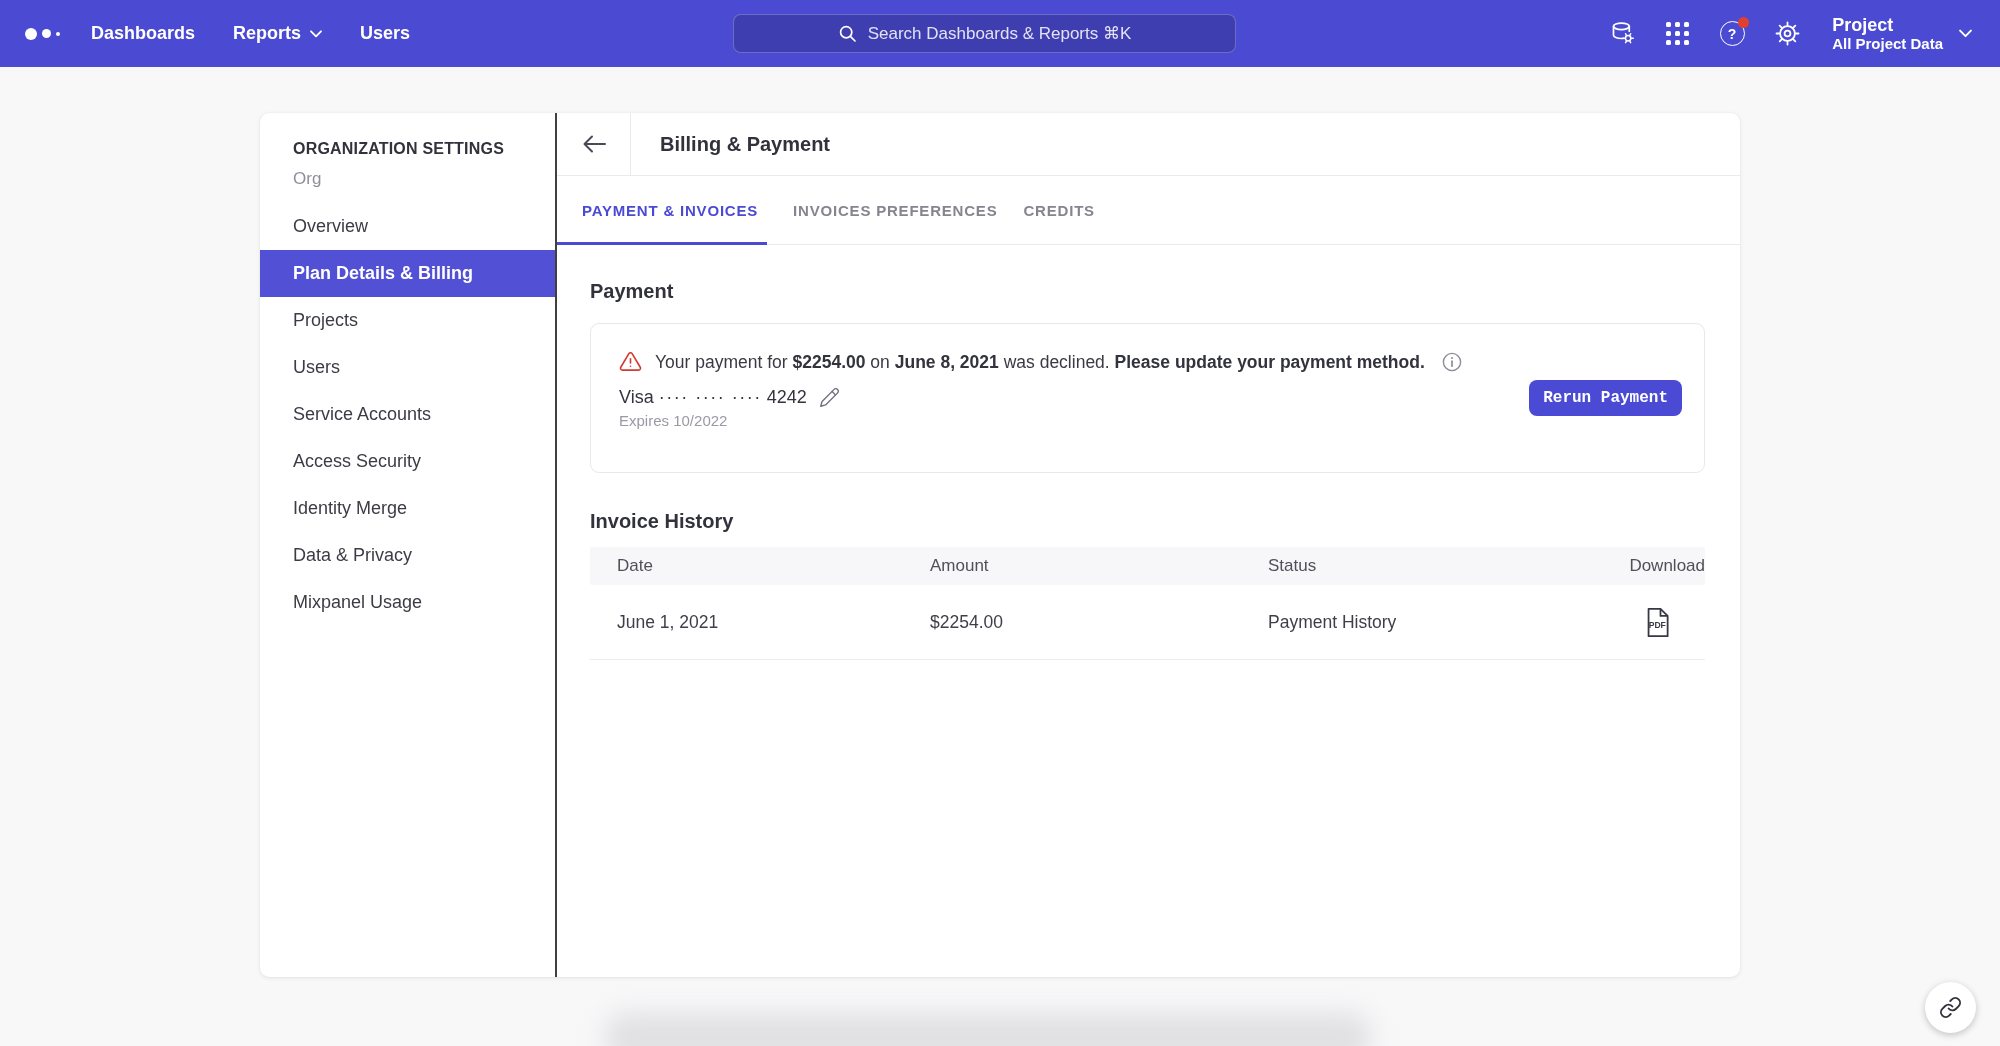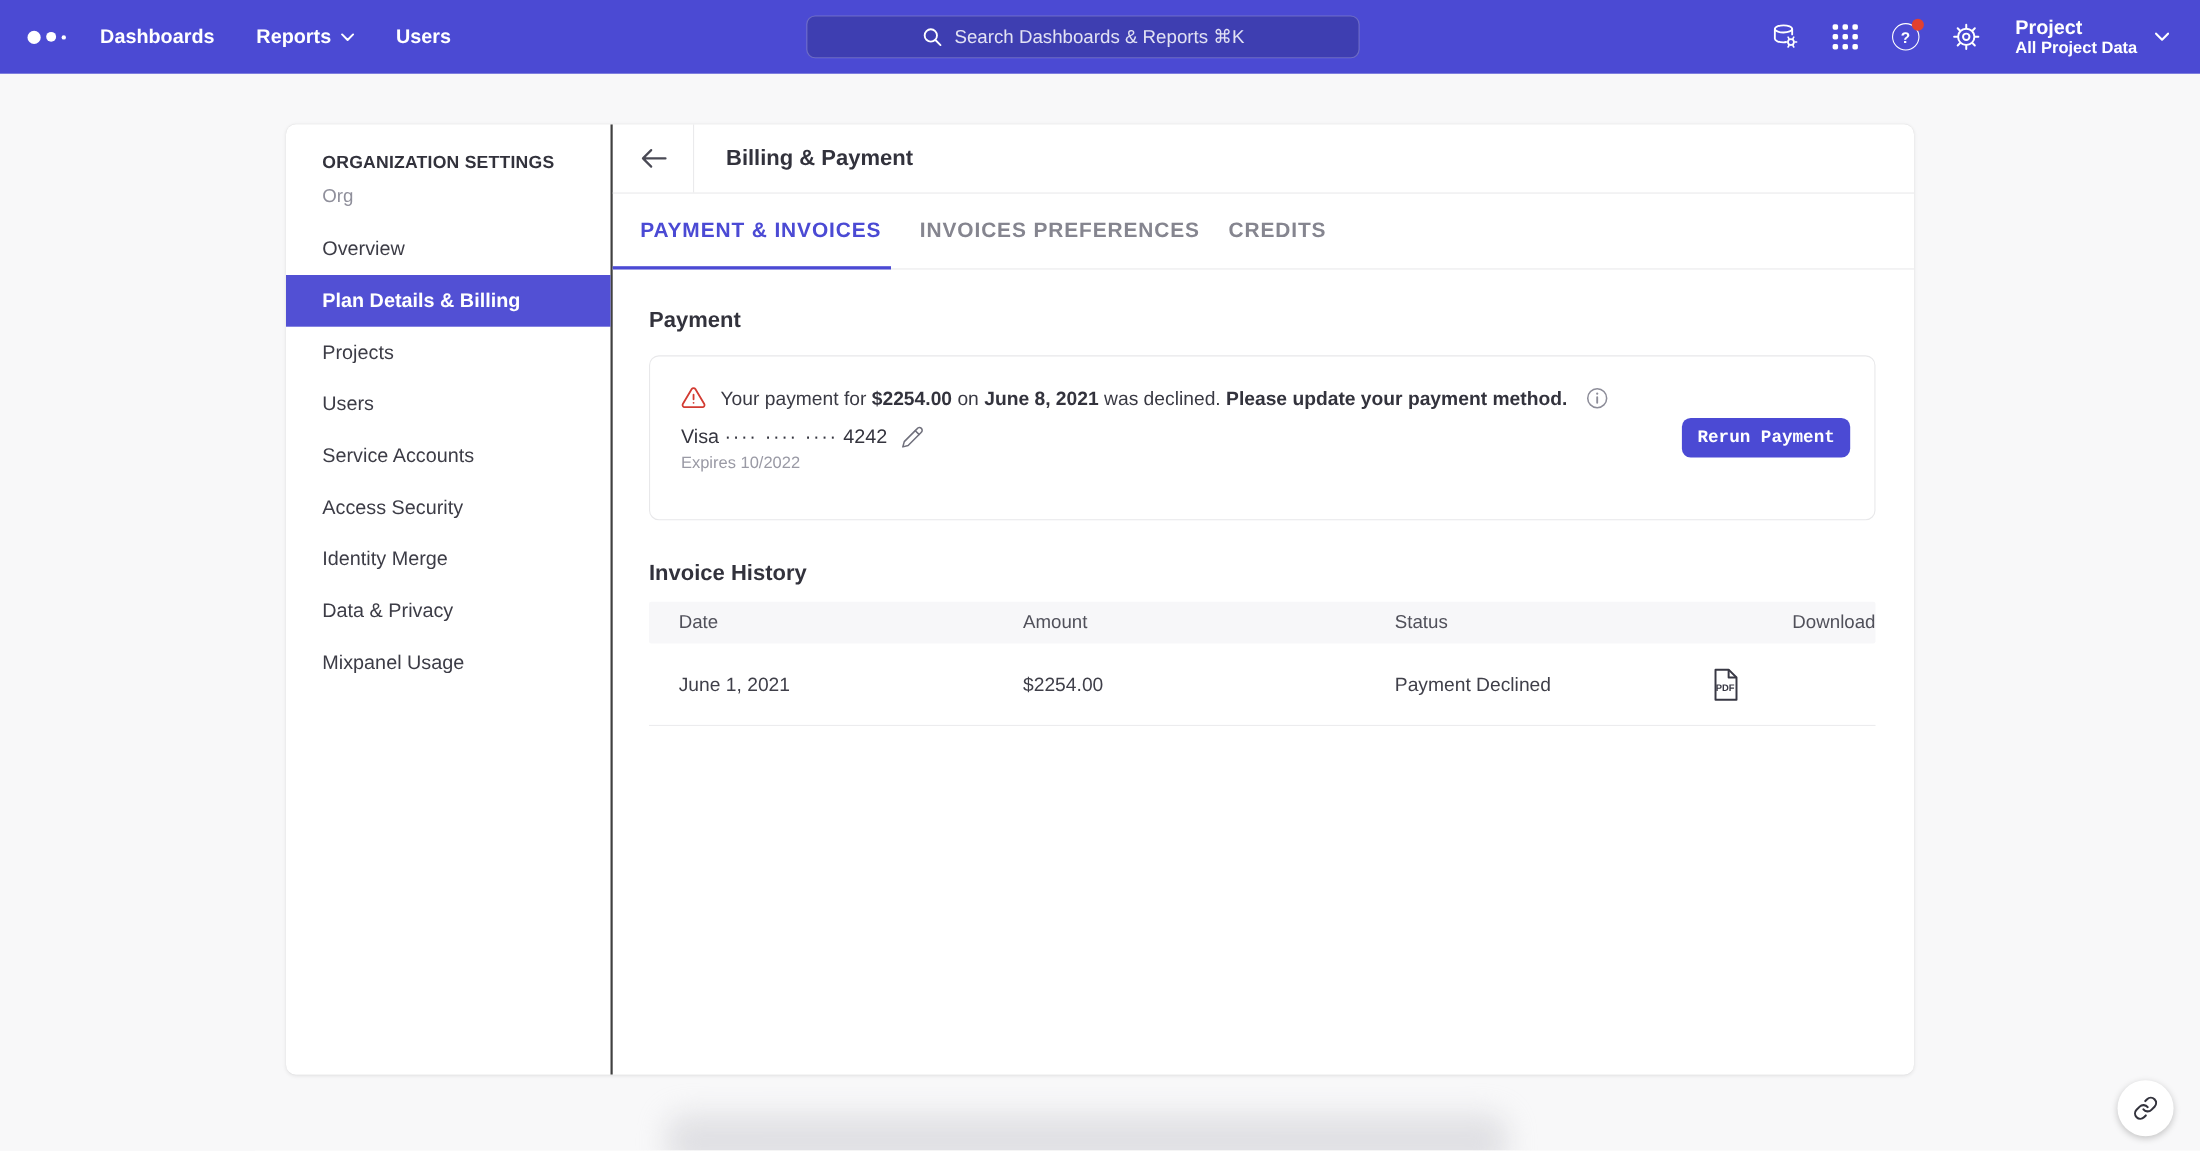--- a/index.html
+++ b/index.html
@@ -45,21 +45,21 @@
   .sidebar-nav { margin-top:13px; }
   .sidebar-item { height:47px; display:flex; align-items:center; padding-left:33px; font-size:18px; color:#3c3c46; cursor:pointer; white-space:nowrap; }
   .sidebar-item.active { background:#5250d4; color:#fff; font-weight:700; }
 
   .main { flex:1; display:flex; flex-direction:column; min-width:0; }
   .main-header { height:63px; flex:0 0 63px; border-bottom:1px solid #eaeaec; display:flex; align-items:stretch; }
   .back-cell { width:74px; flex:0 0 74px; border-right:1px solid #eaeaec; display:flex; align-items:center; justify-content:center; cursor:pointer; }
   .main-title { display:flex; align-items:center; padding-left:29px; font-size:20px; font-weight:700; color:#32323c; }
 
   .tabbar { height:69px; flex:0 0 69px; border-bottom:1px solid #eaeaec; display:flex; align-items:stretch; gap:26px; }
-  .tab { display:flex; align-items:center; font-size:19px; font-weight:700; letter-spacing:.8px; color:#85858f; cursor:pointer; position:relative; white-space:nowrap; }
+  .tab { display:flex; align-items:center; font-size:15px; font-weight:700; letter-spacing:.8px; color:#85858f; cursor:pointer; position:relative; white-space:nowrap; }
   .tab.active { color:#4b4ad4; padding-left:25px; padding-right:9px; }
   .tab.active::after { content:""; position:absolute; left:0; right:0; bottom:-1px; height:3px; background:#4b4ad4; }
 
   .content { flex:1; padding:34px 35px 0 33px; overflow:hidden; }
   .section-title { font-size:20px; font-weight:700; color:#32323c; line-height:24px; }
 
   .alert-card { position:relative; margin-top:20px; border:1px solid #e8e8ea; border-radius:9px; height:150px; padding:26px 28px 0 28px; }
   .alert-row { display:flex; align-items:center; gap:13px; font-size:17.5px; color:#3a3a44; line-height:22px; }
   .alert-row b { font-weight:700; color:#33333d; }
   .method-row { margin-top:13px; display:flex; align-items:center; gap:12px; font-size:18px; color:#34343e; line-height:22px; }
@@ -69,21 +69,21 @@
     background:#4b4ad4; color:#fff; border:none; border-radius:8px; height:36px; padding:0 14px;
     font-size:16px; font-weight:700; font-family:Liberation Mono, monospace; cursor:pointer; white-space:nowrap; }
 
   .invoice-title { margin-top:36px; }
   .invoice-table { margin-top:14px; }
   .thead, .trow { display:grid; grid-template-columns:340px 338px 1fr 150px; align-items:center; }
   .thead { height:38px; background:#f7f7f9; font-size:17px; color:#50505a; border-radius:2px; }
   .thead .c1, .trow .c1 { padding-left:27px; }
   .thead .c4 { text-align:right; }
   .trow { height:75px; border-bottom:1px solid #ececee; font-size:17.5px; color:#3f3f49; }
-  .trow .c4 { display:flex; justify-content:flex-start; padding-right:34px; }
+  .trow .c4 { display:flex; justify-content:flex-end; padding-right:34px; }
   .pdf-btn { width:27px; height:31px; cursor:pointer; display:flex; }
 
   
   .fab { position:absolute; left:1925px; top:982px; width:51px; height:51px; border-radius:50%;
     background:#fff; box-shadow:0 2px 7px rgba(0,0,0,.22); display:flex; align-items:center; justify-content:center; cursor:pointer; }
 
   
   .bottom-blur { position:absolute; left:606px; top:1013px; width:764px; height:50px;
     background:#c9c9cf; opacity:.5; border-radius:16px; filter:blur(13px); }
 
@@ -269,21 +269,21 @@
         <div class="invoice-table">
           <div class="thead">
             <div class="c1">Date</div>
             <div class="c2">Amount</div>
             <div class="c3">Status</div>
             <div class="c4">Download</div>
           </div>
           <div class="trow">
             <div class="c1">June 1, 2021</div>
             <div class="c2">$2254.00</div>
-            <div class="c3">Payment Declined</div>
+            <div class="c3">Payment History</div>
             <div class="c4">
               <div class="pdf-btn">
                 <svg width="27" height="31" viewBox="0 0 22 26">
                   <g fill="none" stroke="#383844" stroke-width="1.5" stroke-linejoin="round">
                     <path d="M3.5 1.5 h10 l6 6 v17 h-16 z"></path>
                     <path d="M13.5 1.5 v6 h6"></path>
                   </g>
                   <text x="3.6" y="17.6" font-size="7.2" font-weight="bold" fill="#383844">PDF</text>
                 </svg>
               </div>

